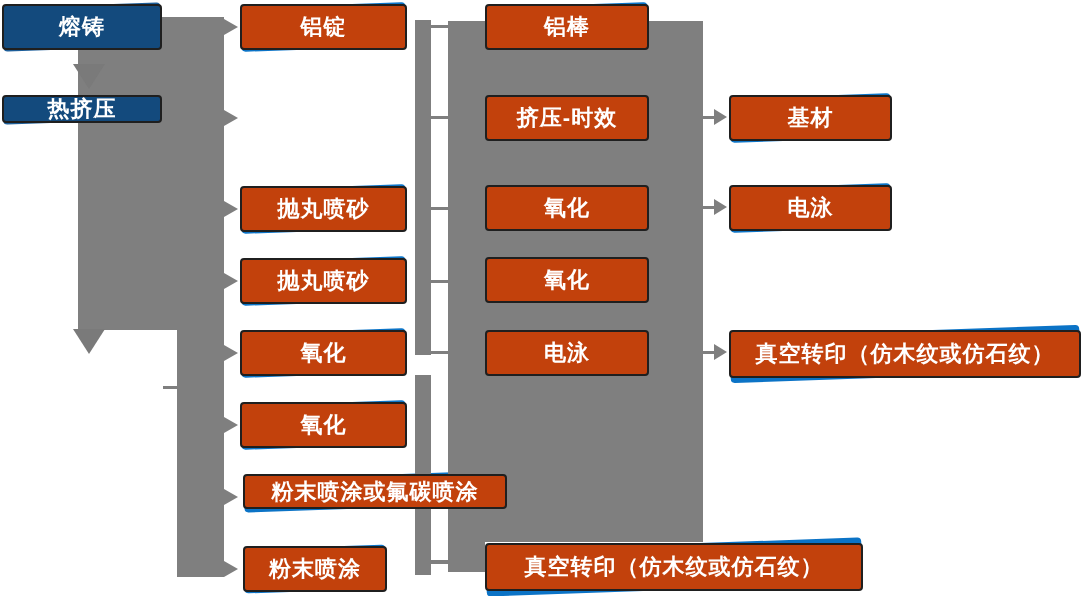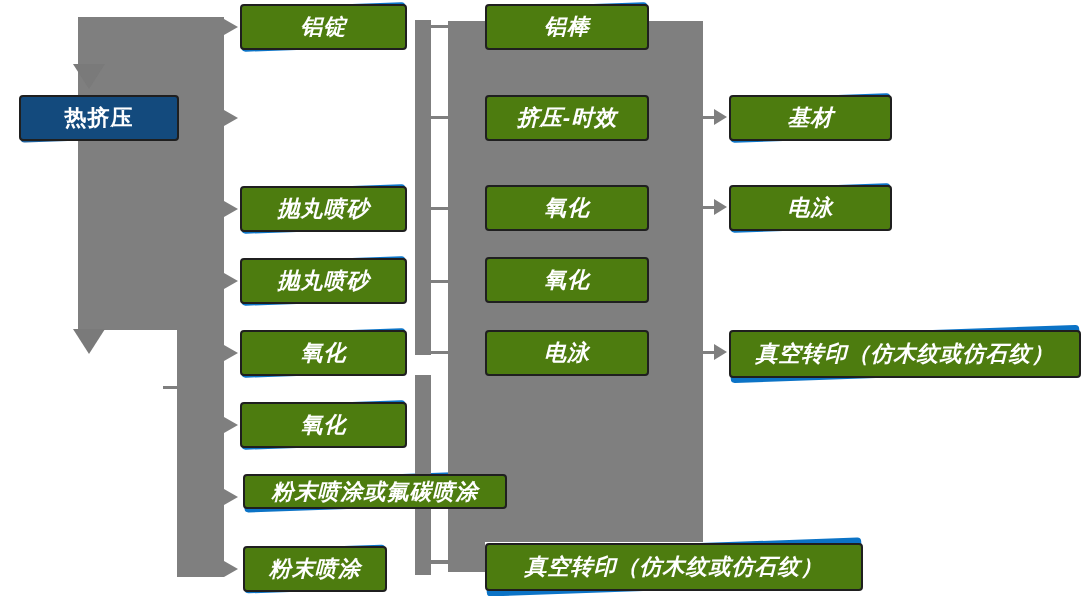--- a/index.html
+++ b/index.html
@@ -34,26 +34,26 @@
   .s-arrow{position:absolute;width:0;height:0;left:714px;
     border-top:8px solid transparent;border-bottom:8px solid transparent;
     border-left:13px solid #7f7f7f;}
   #sa1{top:109px}#sa2{top:199px}#sa3{top:344px}
   
   .node{position:absolute;display:flex;align-items:center;justify-content:center;
     color:#fff;font-weight:bold;font-size:22px;letter-spacing:1px;
     border:2px solid #1f1f1f;border-radius:4px;box-sizing:border-box;}
   .node::before{content:"";position:absolute;inset:-1px;border-radius:4px;
     transform:rotate(-2deg);z-index:-1;}
-  .blue{background:#4d7c0f;font-style:italic;}
+  .blue{background:#c2410c;}
   .blue::before{background:#0b73c6;}
   .navy{background:#134a7d;}
   .navy::before{background:#1d5e99;}
   #c1r1{left:2px;top:4px;width:160px;height:46px;}
-  #c1r2{left:19px;top:95px;width:160px;height:46px;}
+  #c1r2{left:2px;top:95px;width:160px;height:28px;}
   #c1r3{left:2px;top:364px;width:160px;height:47px;}
   #c2r1{left:240px;top:4px;width:167px;height:46px;}
   #c2r2{left:240px;top:95px;width:167px;height:46px;}
   #c2r3{left:240px;top:186px;width:167px;height:46px;}
   #c2r4{left:240px;top:258px;width:167px;height:46px;}
   #c2r5{left:240px;top:330px;width:167px;height:46px;}
   #c2r6{left:240px;top:402px;width:167px;height:46px;}
   #c2r7{left:243px;top:474px;width:264px;height:35px;}
   #c2r8{left:243px;top:546px;width:144px;height:46px;}
   #c3r1{left:485px;top:4px;width:164px;height:46px;}
@@ -98,20 +98,21 @@
   <div class="r-arrow" id="ra7"></div>
   <div class="r-arrow" id="ra8"></div>
 
   <div class="stem" id="st1"></div>
   <div class="stem" id="st2"></div>
   <div class="stem" id="st3"></div>
   <div class="s-arrow" id="sa1"></div>
   <div class="s-arrow" id="sa2"></div>
   <div class="s-arrow" id="sa3"></div>
 
+  <div class="node navy" id="c1r1">熔铸</div>
   <div class="node navy" id="c1r2">热挤压</div>
 
   <div class="node blue" id="c2r1">铝锭</div>
   <div class="node blue" id="c2r3">抛丸喷砂</div>
   <div class="node blue" id="c2r4">抛丸喷砂</div>
   <div class="node blue" id="c2r5">氧化</div>
   <div class="node blue" id="c2r6">氧化</div>
   <div class="node blue" id="c2r7">粉末喷涂或氟碳喷涂</div>
   <div class="node blue" id="c2r8">粉末喷涂</div>
 

